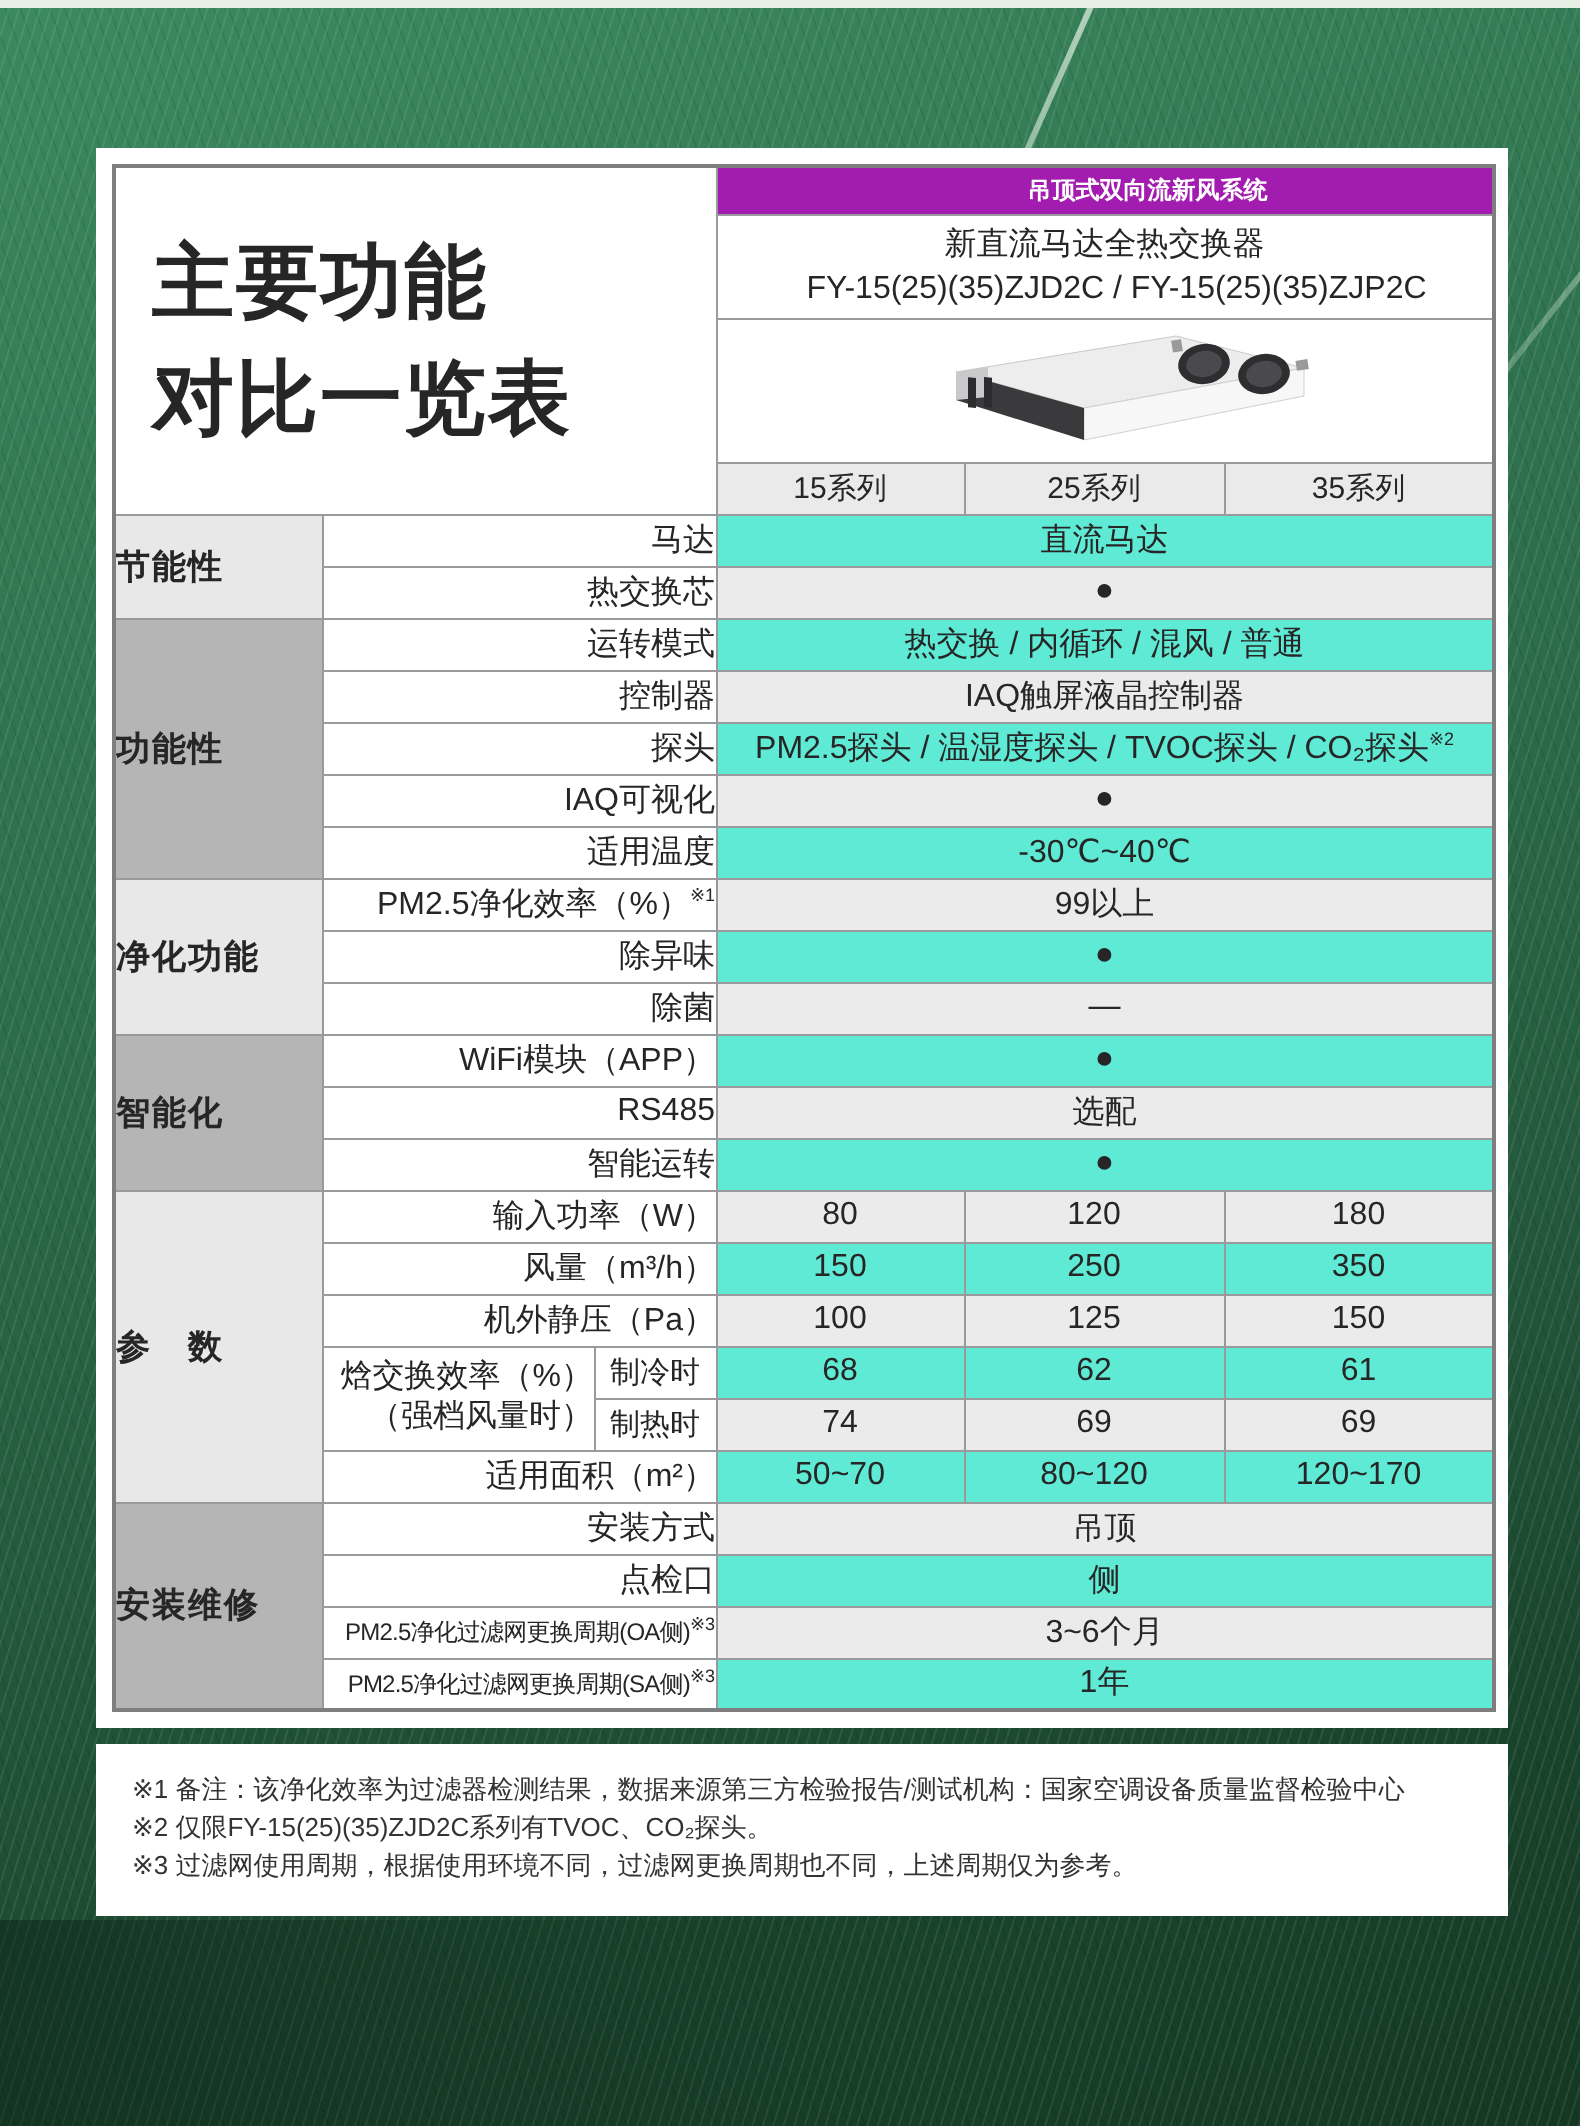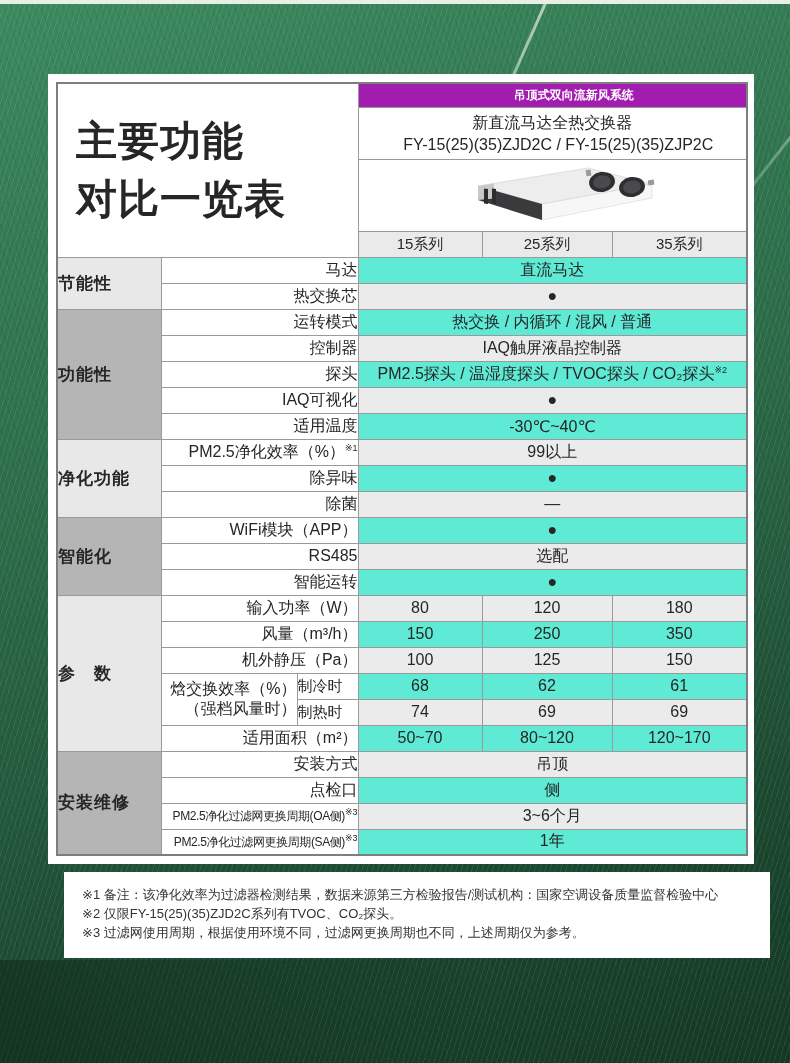--- a/index.html
+++ b/index.html
@@ -27,21 +27,21 @@
     background:linear-gradient(100deg, rgba(10,30,18,.45), rgba(10,30,18,0) 60%);
   }
   .top-strip { position:absolute; left:0; top:0; width:790px; height:4px; background:#e8efe4; }
 
   
   .card-main {
     position:absolute; left:48px; top:74px; width:706px; height:790px;
     background:#ffffff; padding:8px;
   }
   .card-notes {
-    position:absolute; left:64px; top:872px; width:706px; height:86px;
+    position:absolute; left:48px; top:872px; width:706px; height:86px;
     background:#ffffff; padding:13px 0 0 18px;
   }
 
   
   table { border-collapse:collapse; table-layout:fixed; width:690px; border:2px solid #7e7e7e; }
   td { border:1px solid #9a9a9a; vertical-align:middle; font-size:16px; overflow:hidden; white-space:nowrap; }
 
   .title-cell { background:#fff; padding-left:18px; vertical-align:middle; }
   .title-cell .big { font-size:41px; font-weight:bold; color:#262626; line-height:1.42; letter-spacing:1px; }
 
@@ -53,21 +53,21 @@
 
   tr.series-row td { height:26px; background:#eaeaea; text-align:center; font-size:15px; }
 
   tr.body-row td { height:26px; }
   td.grp { font-weight:bold; font-size:17px; letter-spacing:1px; }
   td.grp.light { background:#e8e8e8; }
   td.grp.dark  { background:#b5b5b5; }
   td.lbl { text-align:right; padding-left:8px; background:#fff; }
   td.lbl.sm { font-size:12px; padding-left:5px; letter-spacing:-0.4px; }
   td.lbl.two { font-size:16px; line-height:1.25; padding-left:0; white-space:normal;margin-top:14px; }
-  td.sublbl { text-align:left; font-size:15px; background:#fff; }
+  td.sublbl { text-align:center; font-size:15px; background:#fff; }
   td.v { text-align:center; background:#5eead4; }
   tr.g td.v { background:#ebebeb; }
   sup { font-size:9px; vertical-align:super; letter-spacing:0; }
 
   
   .card-notes .nl { font-size:13px; color:#333; line-height:1.48; white-space:nowrap; }
   .card-notes .indent { padding-left:30px; }
 </style>
 </head>
 <body>

